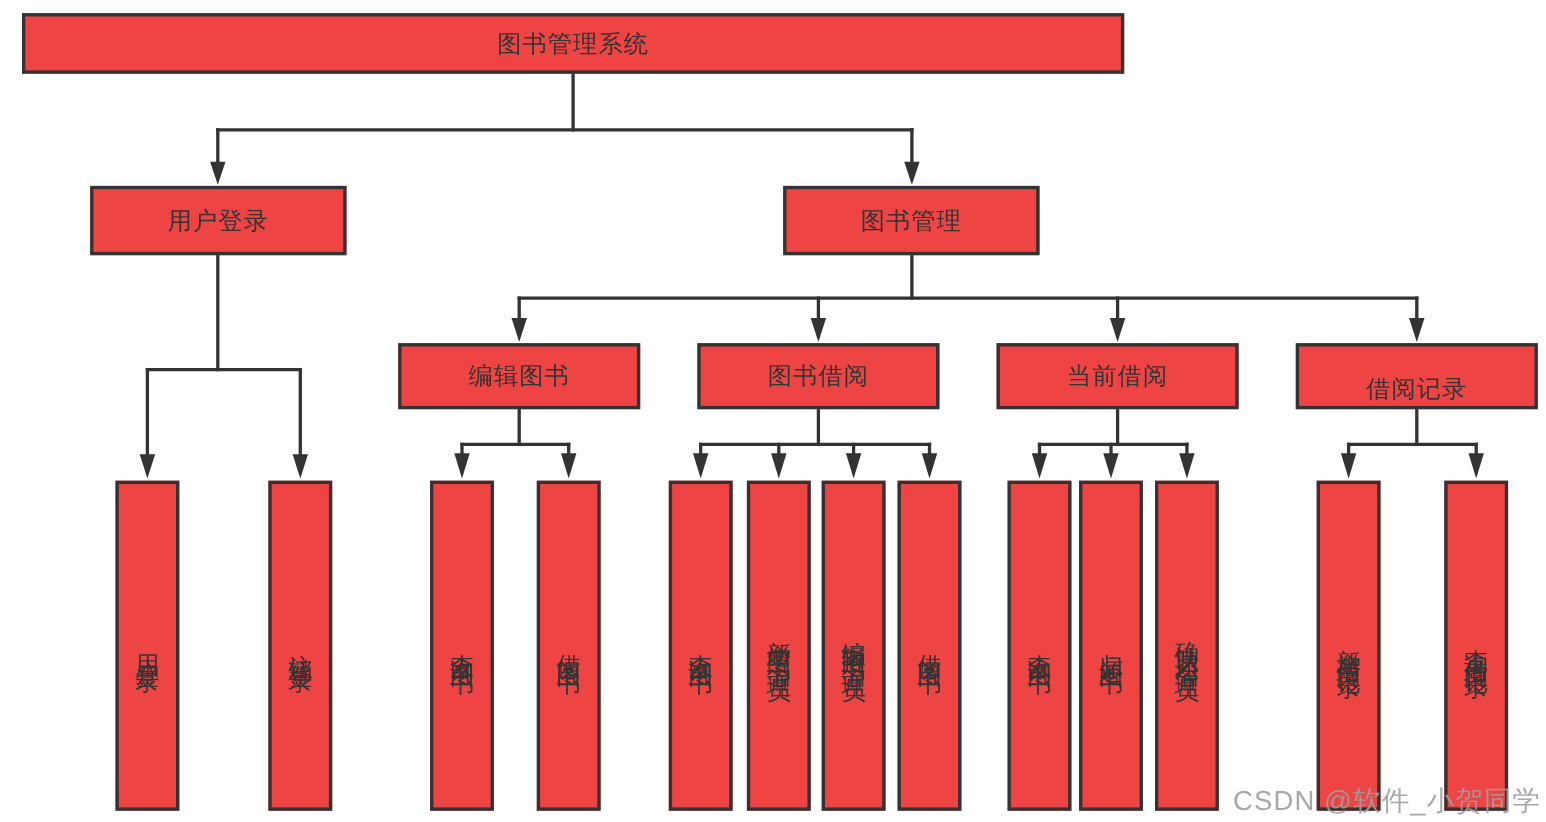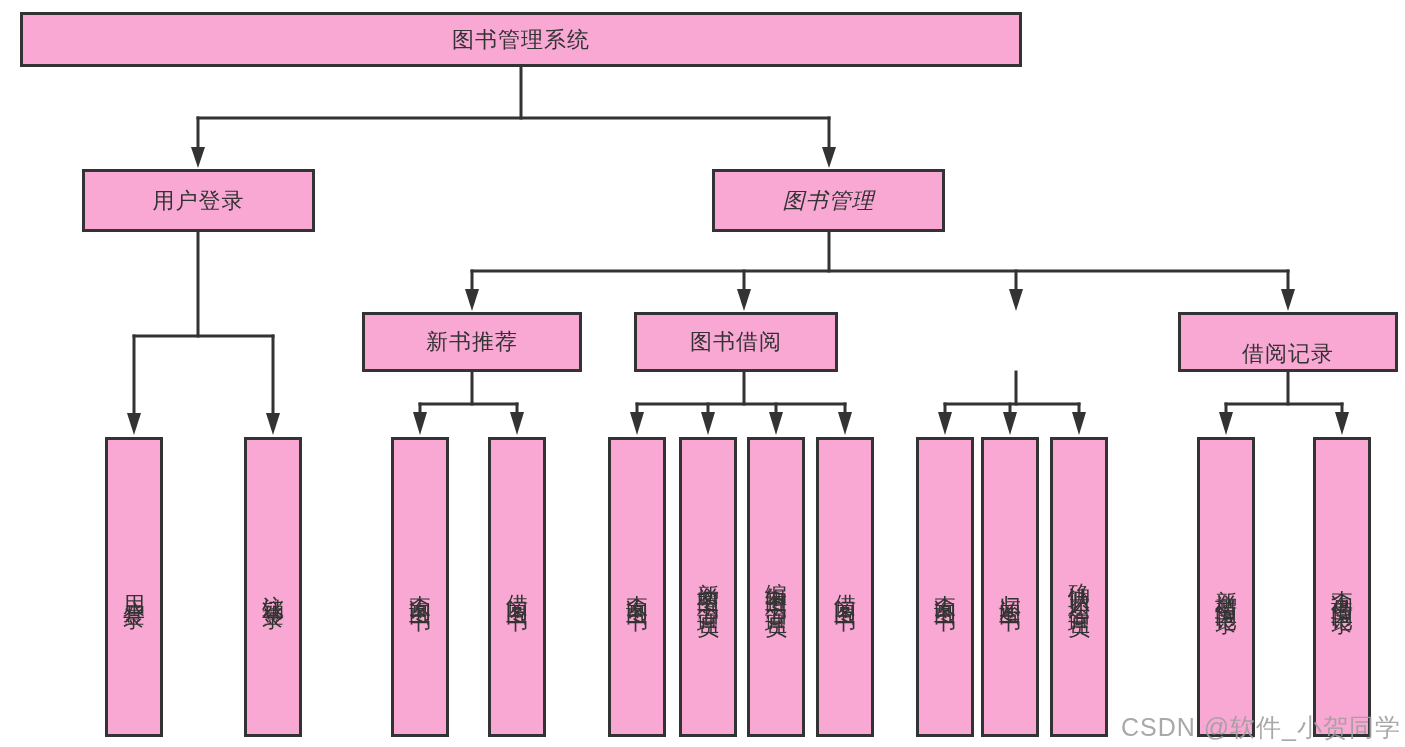--- a/index.html
+++ b/index.html
@@ -14,21 +14,21 @@
   }
   .connectors {
     position: absolute;
     left: 0; top: 0;
     width: 1405px; height: 747px;
   }
   .node {
     position: absolute;
     box-sizing: border-box;
     border: 3px solid #333333;
-    background: #f9a8d4;
+    background: #ef4444;
     display: flex;
     align-items: center;
     justify-content: center;
     text-align: center;
   }
   .hlabel {
     font-size: 22px;
     color: #333333;
     letter-spacing: 1px;
     white-space: nowrap;
@@ -136,29 +136,32 @@
     </g>
   </svg>
 
   <div class="node" style="left:20px; top:12px; width:1002px; height:55px;">
     <span class="hlabel">图书管理系统</span>
   </div>
 
   <div class="node" style="left:82px; top:169px; width:233px; height:63px;">
     <span class="hlabel">用户登录</span>
   </div>
-  <div class="node" style="left:712px; top:169px; width:233px; height:63px;font-style:italic;">
+  <div class="node" style="left:712px; top:169px; width:233px; height:63px;">
     <span class="hlabel">图书管理</span>
   </div>
 
   <div class="node" style="left:362px; top:312px; width:220px; height:60px;">
-    <span class="hlabel">新书推荐</span>
-  </div>
-  <div class="node" style="left:634px; top:312px; width:204px; height:60px;">
+    <span class="hlabel">编辑图书</span>
+  </div>
+  <div class="node" style="left:634px; top:312px; width:220px; height:60px;">
     <span class="hlabel">图书借阅</span>
+  </div>
+  <div class="node" style="left:906px; top:312px; width:220px; height:60px;">
+    <span class="hlabel">当前借阅</span>
   </div>
   <div class="node" style="left:1178px; top:312px; width:220px; height:60px;align-items:flex-end;">
     <span class="hlabel">借阅记录</span>
   </div>
 
   <div class="node vnode" style="left:105px;">
     <span class="vlabel">用户登录</span>
   </div>
   <div class="node vnode" style="left:244px;">
     <span class="vlabel">注销登录</span>

